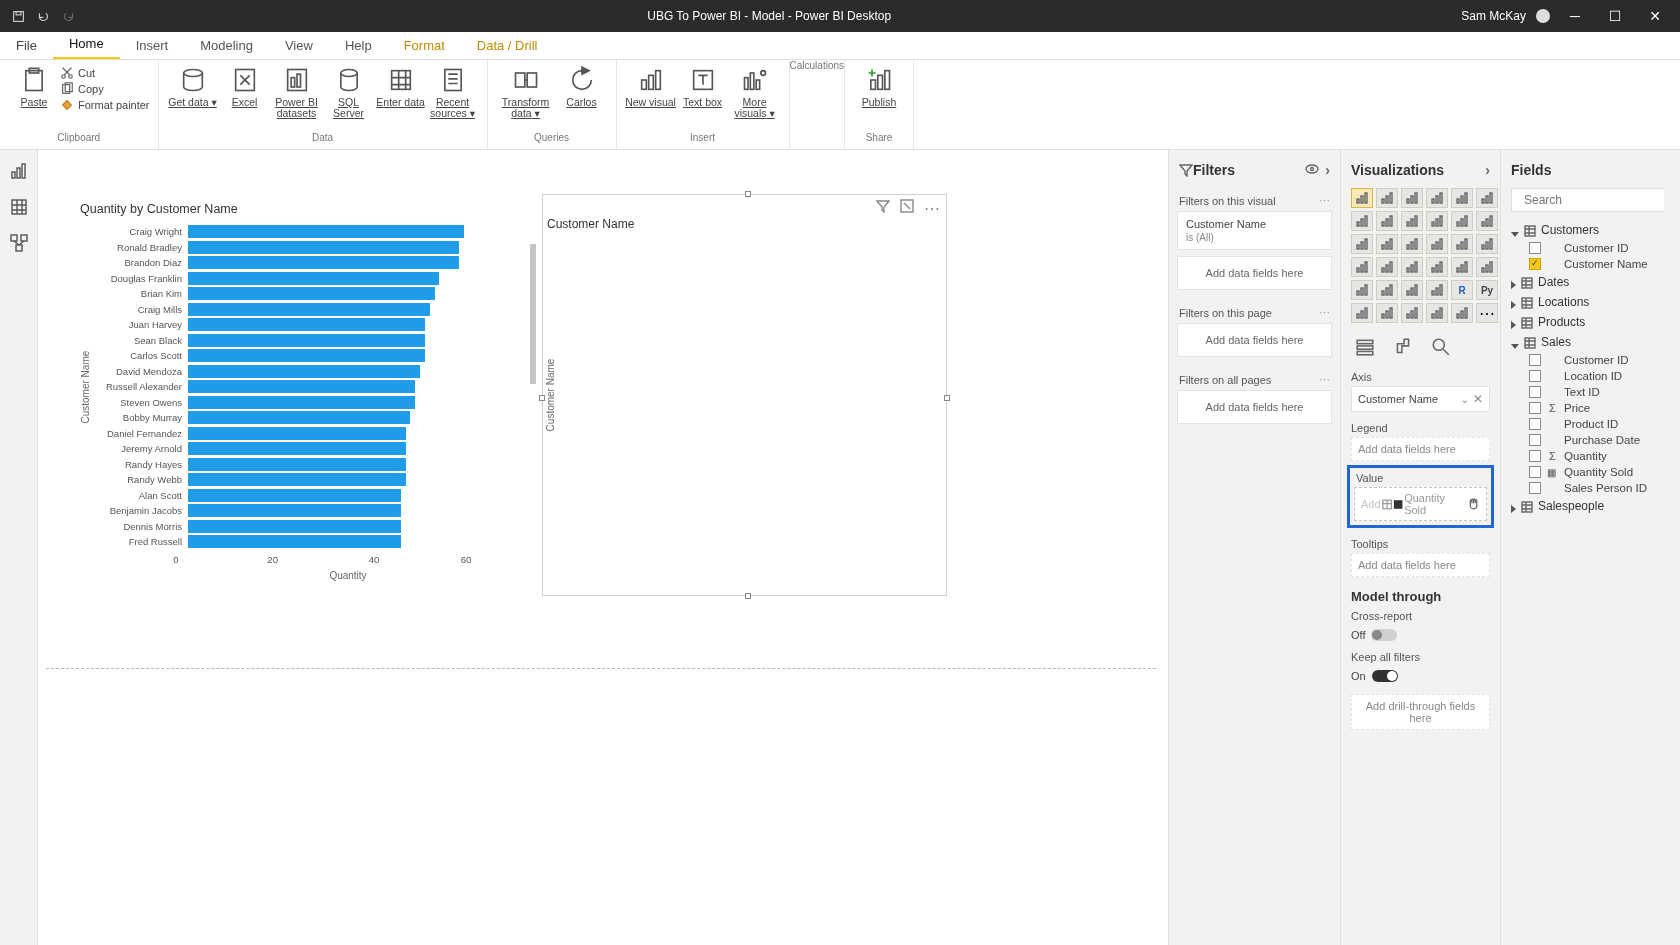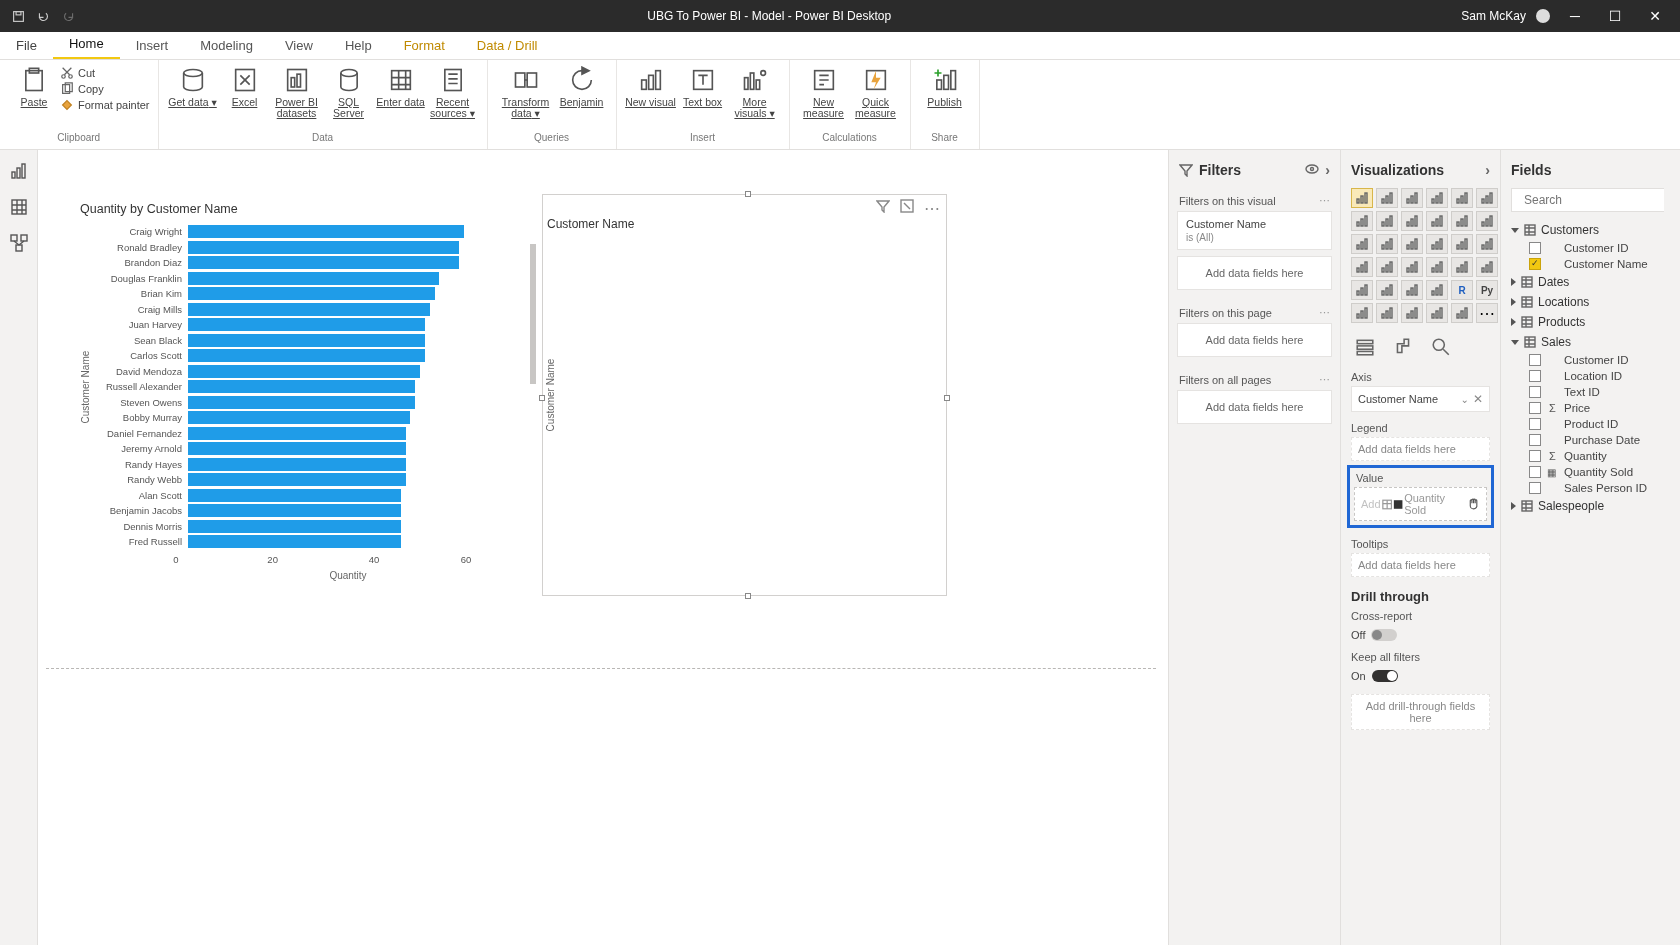--- a/index.html
+++ b/index.html
@@ -108,21 +108,21 @@
 .toggle-row { display: flex; align-items: center; gap: 6px; padding: 4px 10px; font-size: 11px; color: #444; }
 .toggle { width: 26px; height: 12px; border-radius: 6px; background: #d2d0ce; position: relative; display: inline-block; }
 .toggle::after { content:''; width:10px; height:10px; border-radius:50%; background:#888; position:absolute; top:1px; left:1px; }
 .toggle.on { background: #323130; }
 .toggle.on::after { background:#fff; left:15px; }
 
 
 .search-box { margin: 0 10px 8px; display: flex; align-items: center; background: #fff; border: 1px solid #e1dfdd; padding: 4px 6px; }
 .search-box .ico { width: 13px; height: 13px; color: #888; margin-right: 6px; }
 .search-box input { border: none; outline: none; font-size: 12px; flex: 1; }
-.table-row { display: flex; align-items: center; gap: 5px; padding: 3px 10px; font-size: 12px; color: #333; }
+.table-row { display: flex; align-items: flex-end; gap: 5px; padding: 3px 10px; font-size: 12px; color: #333; }
 .table-row .ico { width: 12px; height: 12px; color: #666; }
 .caret { display:inline-block; width:0; height:0; border-left:4px solid transparent; border-right:4px solid transparent; border-top:5px solid #555; }
 .caret.r { border-top:4px solid transparent; border-bottom:4px solid transparent; border-left:5px solid #555; border-right:none;}
 .field-row { display: flex; align-items: center; gap: 6px; padding: 2px 10px 2px 28px; font-size: 11.5px; color: #444; }
 .field-row .chk { width: 12px; height: 12px; border: 1px solid #888; background: #fff; }
 .field-row .chk.on { background: #f2c811; border-color: #caa30b; position: relative; }
 .field-row .chk.on::after { content:'✓'; position:absolute; font-size:9px; top:-1px; left:1px; color:#333;}
 .field-row .sigma { font-size: 11px; color: #555; width: 11px; text-align:center;}
 .field-row .calc { font-size: 10px; color: #555; width: 11px;}
 .scroll-vert { position: fixed; right: 0; top: 150px; bottom: 0; width: 16px; background: #f3f2f1; }
@@ -263,21 +263,21 @@
             <rect x="13" y="6" width="8" height="12"></rect>
             <path d="M11 12 H13"></path>
           </svg>
           <div class="txt"><span>Transform data</span> ▾</div>
         </div>
       <div class="ribbon-btn">
           <svg class="ico" viewBox="0 0 24 24">
             <path d="M20 12 A8 8 0 1 1 12 4"></path>
             <path d="M12 1 L12 7 L18 4 Z" fill="currentColor"></path>
           </svg>
-          <div class="txt">Benjamin</div>
+          <div class="txt">Carlos</div>
         </div>
     </div>
     <div class="label">Queries</div>
   </div>
 
   <div class="ribbon-group">
     <div class="buttons">
       <div class="ribbon-btn">
           <svg class="ico" viewBox="0 0 24 24">
             <rect x="4" y="12" width="4" height="8"></rect>
@@ -300,36 +300,20 @@
             <rect x="13" y="12" width="3" height="8"></rect>
             <circle cx="19" cy="6" r="2"></circle>
           </svg>
           <div class="txt"><span>More visuals</span> ▾</div>
         </div>
     </div>
     <div class="label">Insert</div>
   </div>
 
   <div class="ribbon-group">
-    <div class="buttons">
-      <div class="ribbon-btn">
-          <svg class="ico" viewBox="0 0 24 24">
-            <rect x="4" y="4" width="16" height="16"></rect>
-            <path d="M8 8 H16 M8 12 H16 M8 16 H12"></path>
-          </svg>
-          <div class="txt">New measure</div>
-        </div>
-      <div class="ribbon-btn">
-          <svg class="ico" viewBox="0 0 24 24">
-            <rect x="4" y="4" width="16" height="16"></rect>
-            <path d="M12 4 L8 14 L12 14 L10 20 L16 10 L12 10 Z" fill="#e8a33d" stroke="none"></path>
-          </svg>
-          <div class="txt">Quick measure</div>
-        </div>
-    </div>
     <div class="label">Calculations</div>
   </div>
 
   <div class="ribbon-group">
     <div class="buttons">
       <div class="ribbon-btn">
           <svg class="ico" viewBox="0 0 24 24">
             <rect x="5" y="12" width="4" height="8"></rect>
             <rect x="11" y="8" width="4" height="12"></rect>
             <rect x="17" y="4" width="4" height="16"></rect>
@@ -483,21 +467,21 @@
         <div class="slicer-title">Customer Name</div>
         <div class="slicer-ylabel">Customer Name</div>
       </div>
 
       <div class="page-sep"></div>
     </div>
   </div>
 
   <div class="pane filters-pane">
     <div class="pane-header">
-      <span style="display:flex;align-items:center;gap:6px">
+      <span style="display:flex;align-items:center;">
           <svg class="ico" viewBox="0 0 14 14">
             <path d="M1 2 H13 L8 8 V13 L6 11 V8 Z"></path>
           </svg>
           <span>Filters</span>
         </span>
       <span style="display:flex;gap:6px">
         <svg class="ico" viewBox="0 0 14 14">
             <ellipse cx="7" cy="7" rx="6" ry="4"></ellipse>
             <circle cx="7" cy="7" r="1.5"></circle>
           </svg>
@@ -802,21 +786,21 @@
           </svg>
         <span>Quantity Sold</span>
         <svg class="cursor-grab" viewBox="0 0 16 16">
             <path d="M4 7 V4 A1 1 0 0 1 6 4 V7 M6 7 V3 A1 1 0 0 1 8 3 V7 M8 7 V3 A1 1 0 0 1 10 3 V7 M10 7 V4 A1 1 0 0 1 12 4 V9 A4 4 0 0 1 8 14 A4 4 0 0 1 4 10 V7" fill="#fff" stroke="#555"></path>
           </svg>
       </div>
     </div>
 
     <div class="field-title">Tooltips</div>
     <div class="field-well drop">Add data fields here</div>
-    <div class="drill">Drill through</div>
+    <div class="drill">Model through</div>
     <div class="field-title">Cross-report</div>
     <div class="toggle-row">
         <span>Off</span>
         <span class="toggle"></span>
       </div>
     <div class="field-title">Keep all filters</div>
     <div class="toggle-row">
         <span>On</span>
         <span class="toggle on"></span>
       </div>

